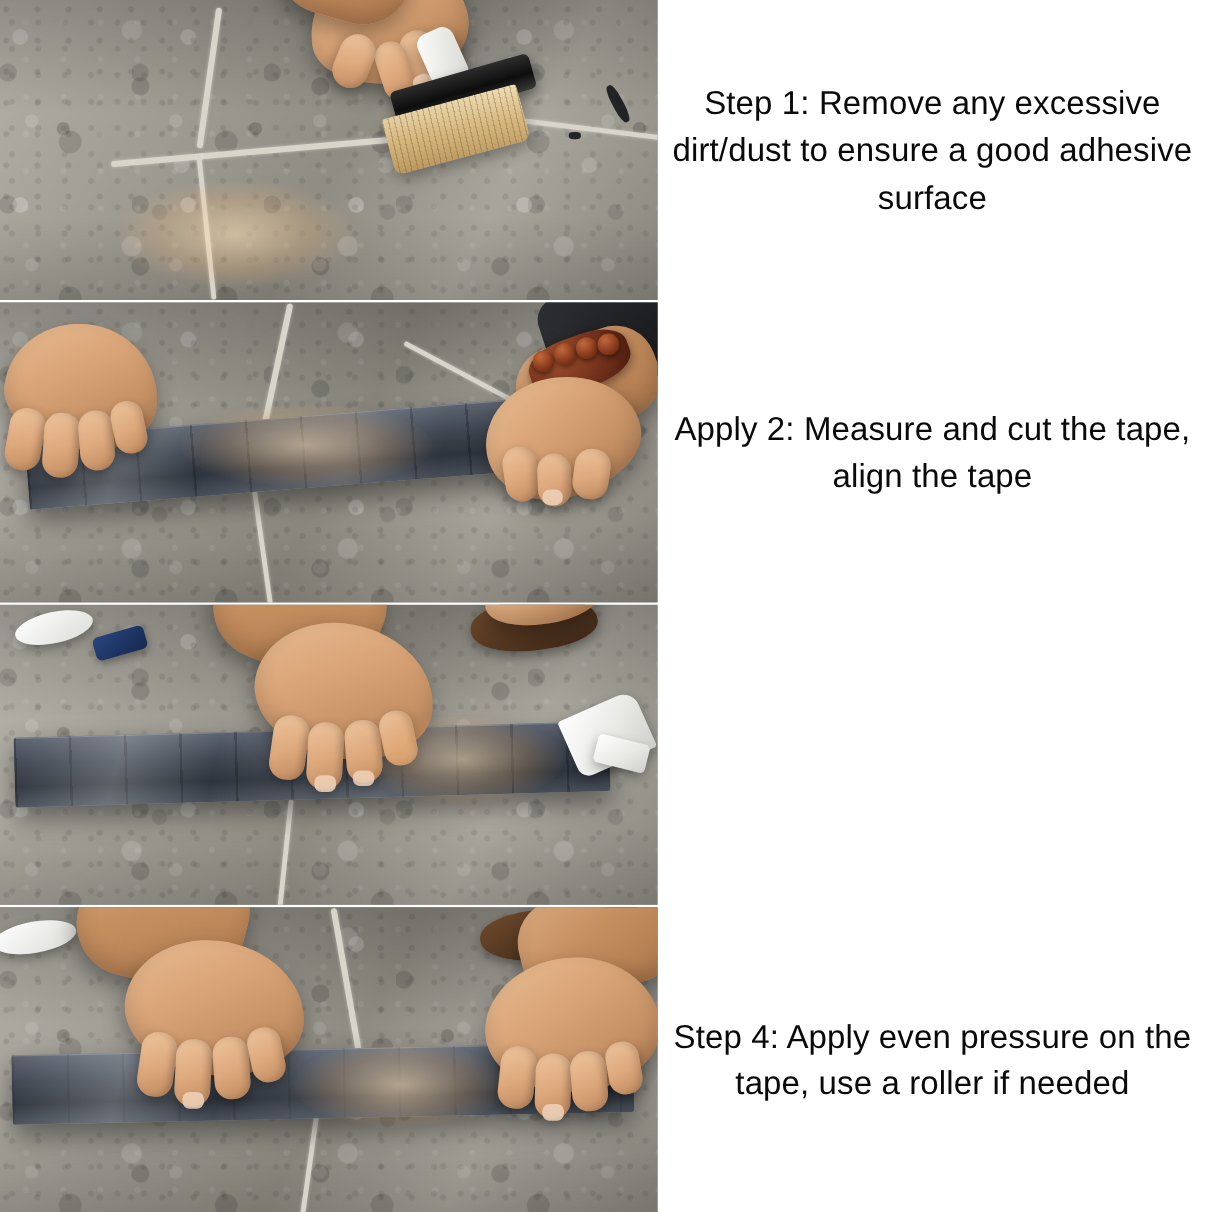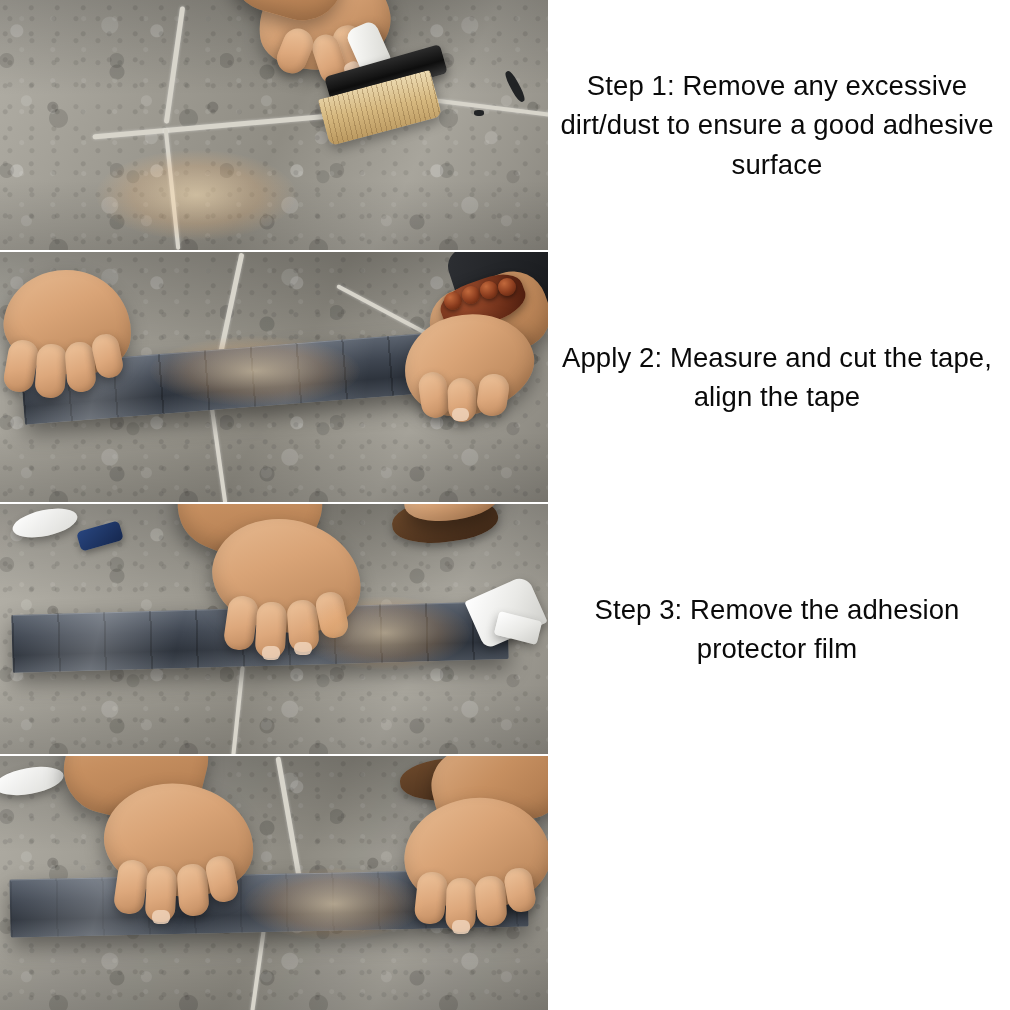--- a/index.html
+++ b/index.html
@@ -309,23 +309,20 @@
       <div class="skin" style="left:212px; top:16px; width:150px; height:112px; border-radius:48% 52% 50% 50% / 52% 56% 44% 48%; transform:rotate(10deg);"></div>
       <div class="finger" style="left:226px; top:92px; width:30px; height:54px; border-radius:14px; transform:rotate(8deg);"></div>
       <div class="finger" style="left:256px; top:98px; width:30px; height:56px; border-radius:14px; transform:rotate(3deg);"></div>
       <div class="finger" style="left:288px; top:96px; width:30px; height:52px; border-radius:14px; transform:rotate(-4deg);"></div>
       <div class="finger" style="left:318px; top:88px; width:28px; height:46px; border-radius:13px; transform:rotate(-12deg);"></div>
       <div class="nail" style="left:262px; top:142px; width:18px; height:14px; border-radius:6px;"></div>
       <div class="nail" style="left:294px; top:138px; width:18px; height:13px; border-radius:6px;"></div>
 
       <div class="glare" style="left:300px; top:92px; width:170px; height:74px;"></div>
     </div>
-    <div class="caption-cell">
-      <div class="caption">Step 3: Remove the adhesion protector film</div>
-    </div>
   </div>
 
   <div class="step-row" style="top:756px; height:254px;">
     <div class="photo" style="height:254px;">
       <div class="ground fine" style="filter:brightness(0.99);"></div>
       <div class="shadow-band"></div>
 
       <div class="crack" style="left:286px; top:0px; width:5px; height:122px; transform:rotate(-10deg); border-radius:3px;"></div>
       <div class="crack" style="left:256px; top:174px; width:4px; height:82px; transform:rotate(8deg); border-radius:3px;"></div>
 
@@ -353,15 +350,18 @@
       <div class="skin dark" style="left:432px; top:-14px; width:132px; height:84px; border-radius:36px; transform:rotate(-14deg);"></div>
       <div class="skin" style="left:404px; top:42px; width:146px; height:112px; border-radius:50% 50% 48% 52% / 52% 56% 44% 48%; transform:rotate(-6deg);"></div>
       <div class="finger" style="left:416px; top:116px; width:30px; height:52px; border-radius:14px; transform:rotate(6deg);"></div>
       <div class="finger" style="left:446px; top:122px; width:30px; height:54px; border-radius:14px; transform:rotate(2deg);"></div>
       <div class="finger" style="left:476px; top:120px; width:30px; height:50px; border-radius:14px; transform:rotate(-4deg);"></div>
       <div class="finger" style="left:506px; top:112px; width:28px; height:44px; border-radius:13px; transform:rotate(-10deg);"></div>
       <div class="nail" style="left:452px; top:164px; width:18px; height:14px; border-radius:6px;"></div>
 
       <div class="glare" style="left:244px; top:112px; width:180px; height:72px;"></div>
     </div>
+    <div class="caption-cell">
+      <div class="caption">Step 4: Apply even pressure on the tape, use a roller if needed</div>
+    </div>
   </div>
 
 </div>
 
 </body></html>

